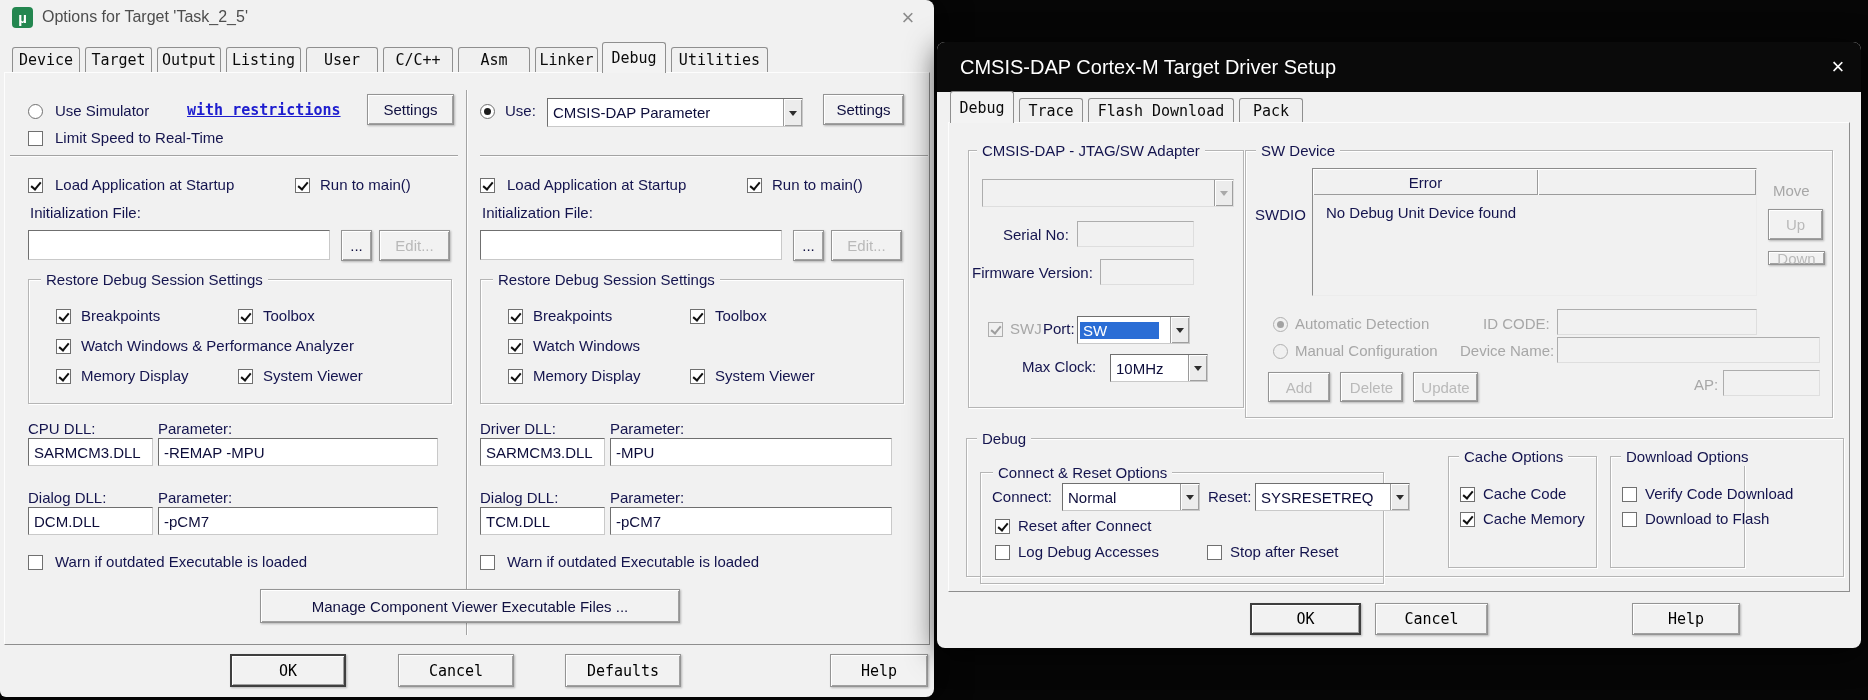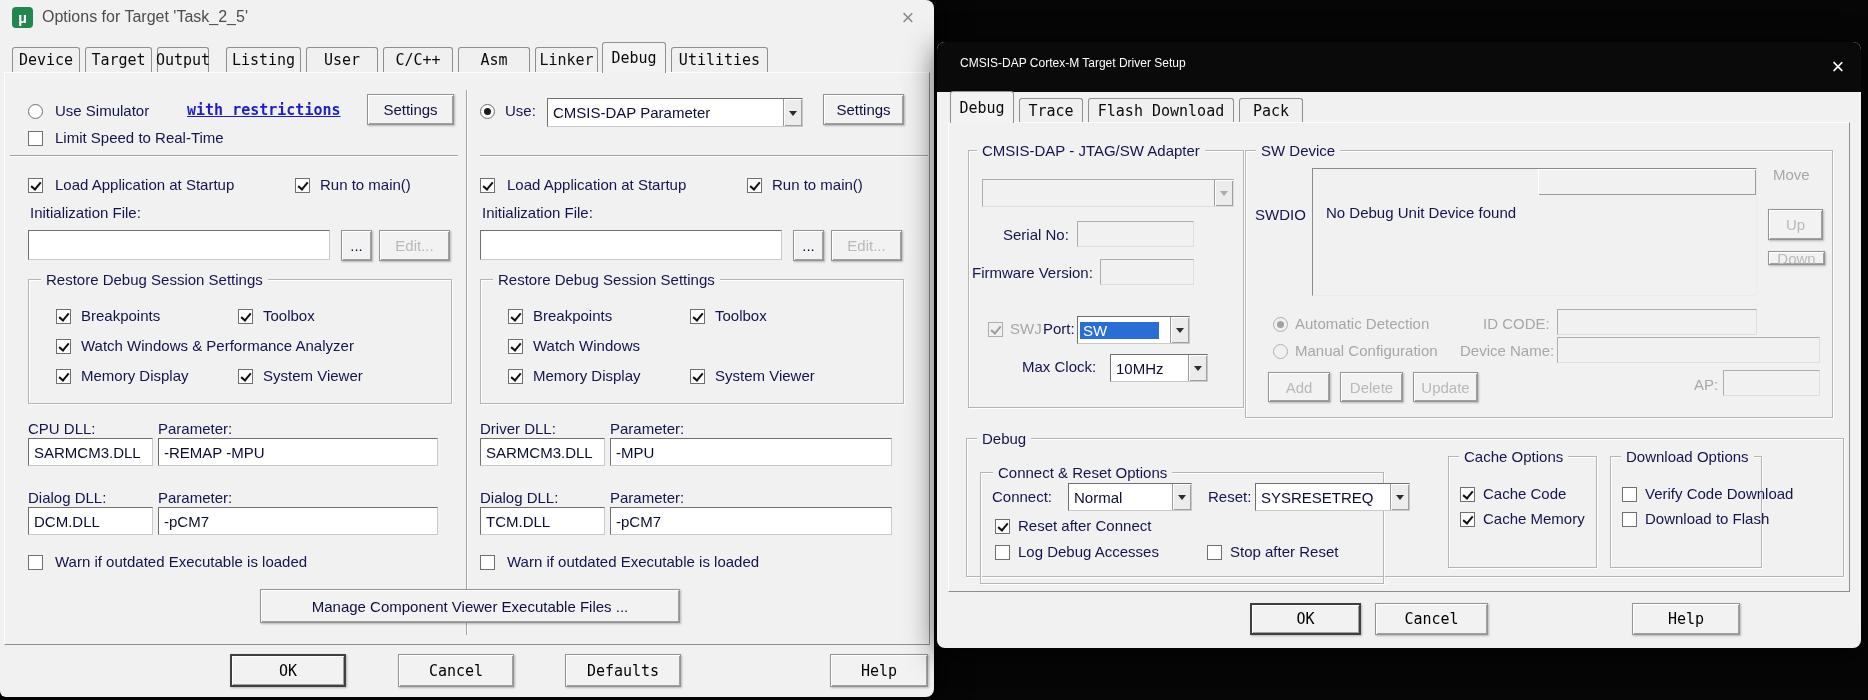--- a/index.html
+++ b/index.html
@@ -45,39 +45,39 @@
   .hr{position:absolute;height:2px;border-top:1px solid #a3a3a3;border-bottom:1px solid #fdfdfd}
   .vr{position:absolute;width:2px;border-left:1px solid #a3a3a3;border-right:1px solid #fdfdfd}
   
   #optdlg{left:0;top:0;width:934px;height:697px;border-radius:0 8px 8px 6px;box-shadow:8px 0 28px rgba(0,0,0,.6)}
   #optdlg .titlebar{height:36px}
   .keil-icon{position:absolute;left:12px;top:7px;width:21px;height:21px;background:#23864f;border-radius:4px;color:#fff;font-weight:bold;font-size:15px;display:flex;align-items:center;justify-content:center}
   #opt-title{position:absolute;left:42px;top:8px;font-size:16px;color:#4d4d4d}
   
   #drvdlg{left:937px;top:42px;width:924px;height:606px;border-radius:8px;box-shadow:0 6px 30px rgba(0,0,0,.7)}
   #drv-titlebar{height:50px;background:#0a0a0a;border-radius:8px 8px 0 0}
-  #drv-title{position:absolute;left:23px;top:14px;color:#ffffff;font-size:12px}
+  #drv-title{position:absolute;left:23px;top:14px;color:#ffffff;font-size:20px}
   
   .swtable{position:absolute;background:#f1f1f1;border:1px solid;border-color:#8b8b8b #ececec #ececec #8b8b8b}
   .th{position:absolute;top:0;height:26px;background:#f1f1f1;box-shadow:inset 1px 1px 0 #fff,inset -1px -1px 0 #9b9b9b;display:flex;align-items:center;justify-content:center}
   .tb{position:absolute;left:0;right:0;top:26px;bottom:0;padding:9px 0 0 13px;color:#14144e}
 </style>
 </head>
 <body>
 
 <div class="dlg" id="optdlg">
   <div class="titlebar">
     <span class="keil-icon">µ</span>
     <span id="opt-title">Options for Target 'Task_2_5'</span>
     <span class="close-x" style="left:894px;top:5px;width:28px;height:26px;color:#8b8b8b">×</span>
   </div>
 
   <div class="tab" style="left:12px;top:47px;width:68px;height:25px">Device</div>
   <div class="tab" style="left:85px;top:47px;width:67px;height:25px">Target</div>
-  <div class="tab" style="left:157px;top:47px;width:52px;height:25px">Output</div>
+  <div class="tab" style="left:157px;top:47px;width:64px;height:25px">Output</div>
   <div class="tab" style="left:226px;top:47px;width:75px;height:25px">Listing</div>
   <div class="tab" style="left:306px;top:47px;width:72px;height:25px">User</div>
   <div class="tab" style="left:383px;top:47px;width:70px;height:25px">C/C++</div>
   <div class="tab" style="left:458px;top:47px;width:72px;height:25px">Asm</div>
   <div class="tab" style="left:535px;top:47px;width:63px;height:25px">Linker</div>
   <div class="tab active" style="left:602px;top:42px;width:64px;height:31px">Debug</div>
   <div class="tab" style="left:671px;top:47px;width:97px;height:25px">Utilities</div>
 
   <div class="panel" style="left:4px;top:72px;width:926px;height:573px"></div>
 
@@ -219,24 +219,27 @@
     <span class="dd">
         <i></i>
       </span>
   </div>
 
   <div class="grp" style="left:308px;top:108px;width:588px;height:268px">
     <span class="grp-t" style="left:10px">SW Device</span>
   </div>
   <span class="lb" style="left:318px;top:164px">SWDIO</span>
   <div class="swtable" style="left:375px;top:126px;width:445px;height:128px">
+    <div class="th" style="left:0;width:225px">
+        <span>Error</span>
+      </div>
     <div class="th" style="left:225px;width:218px"></div>
     <div class="tb"><span>No Debug Unit Device found</span></div>
   </div>
-  <span class="lb gray" style="left:836px;top:124px">Move</span>
+  <span class="lb gray" style="left:836px;top:140px">Move</span>
   <div class="btn dis" style="left:831px;top:167px;width:55px;height:31px">Up</div>
   <div class="btn dis" style="left:831px;top:209px;width:57px;height:14px">Down</div>
   <span class="rd dis sel" style="left:336px;top:275px"></span>
   <span class="lb gray" style="left:358px;top:273px">Automatic Detection</span>
   <span class="rd dis" style="left:336px;top:302px"></span>
   <span class="lb gray" style="left:358px;top:300px">Manual Configuration</span>
   <span class="lb gray" style="left:546px;top:273px">ID CODE:</span>
   <div class="inp dis" style="left:620px;top:267px;width:200px;height:26px"></div>
   <span class="lb gray" style="left:523px;top:300px">Device Name:</span>
   <div class="inp dis" style="left:620px;top:295px;width:263px;height:26px"></div>
@@ -246,21 +249,21 @@
   <span class="lb gray" style="left:757px;top:334px">AP:</span>
   <div class="inp dis" style="left:786px;top:328px;width:97px;height:26px"></div>
 
   <div class="grp" style="left:29px;top:396px;width:878px;height:139px">
     <span class="grp-t" style="left:10px">Debug</span>
   </div>
   <div class="grp" style="left:43px;top:430px;width:404px;height:112px">
     <span class="grp-t" style="left:12px">Connect &amp; Reset Options</span>
   </div>
   <span class="lb" style="left:55px;top:446px">Connect:</span>
-  <div class="inp combo" style="left:131px;top:441px;width:124px;height:28px">
+  <div class="inp combo" style="left:125px;top:441px;width:138px;height:28px">
     <span class="val">Normal</span>
     <span class="dd">
         <i></i>
       </span>
   </div>
   <span class="lb" style="left:271px;top:446px">Reset:</span>
   <div class="inp combo" style="left:318px;top:441px;width:155px;height:28px">
     <span class="val">SYSRESETREQ</span>
     <span class="dd">
         <i></i>
@@ -274,21 +277,21 @@
   <span class="lb" style="left:293px;top:501px">Stop after Reset</span>
 
   <div class="grp" style="left:511px;top:414px;width:149px;height:112px">
     <span class="grp-t" style="left:10px">Cache Options</span>
   </div>
   <span class="cb checked" style="left:523px;top:445px"></span>
   <span class="lb" style="left:546px;top:443px">Cache Code</span>
   <span class="cb checked" style="left:523px;top:470px"></span>
   <span class="lb" style="left:546px;top:468px">Cache Memory</span>
 
-  <div class="grp" style="left:673px;top:414px;width:152px;height:112px">
+  <div class="grp" style="left:673px;top:414px;width:135px;height:112px">
     <span class="grp-t" style="left:10px">Download Options</span>
   </div>
   <span class="cb" style="left:685px;top:445px"></span>
   <span class="lb" style="left:708px;top:443px">Verify Code Download</span>
   <span class="cb" style="left:685px;top:470px"></span>
   <span class="lb" style="left:708px;top:468px">Download to Flash</span>
 
   <div class="btn mono default" style="left:313px;top:561px;width:111px;height:32px">OK</div>
   <div class="btn mono" style="left:438px;top:561px;width:113px;height:32px">Cancel</div>
   <div class="btn mono" style="left:695px;top:561px;width:108px;height:32px">Help</div>

